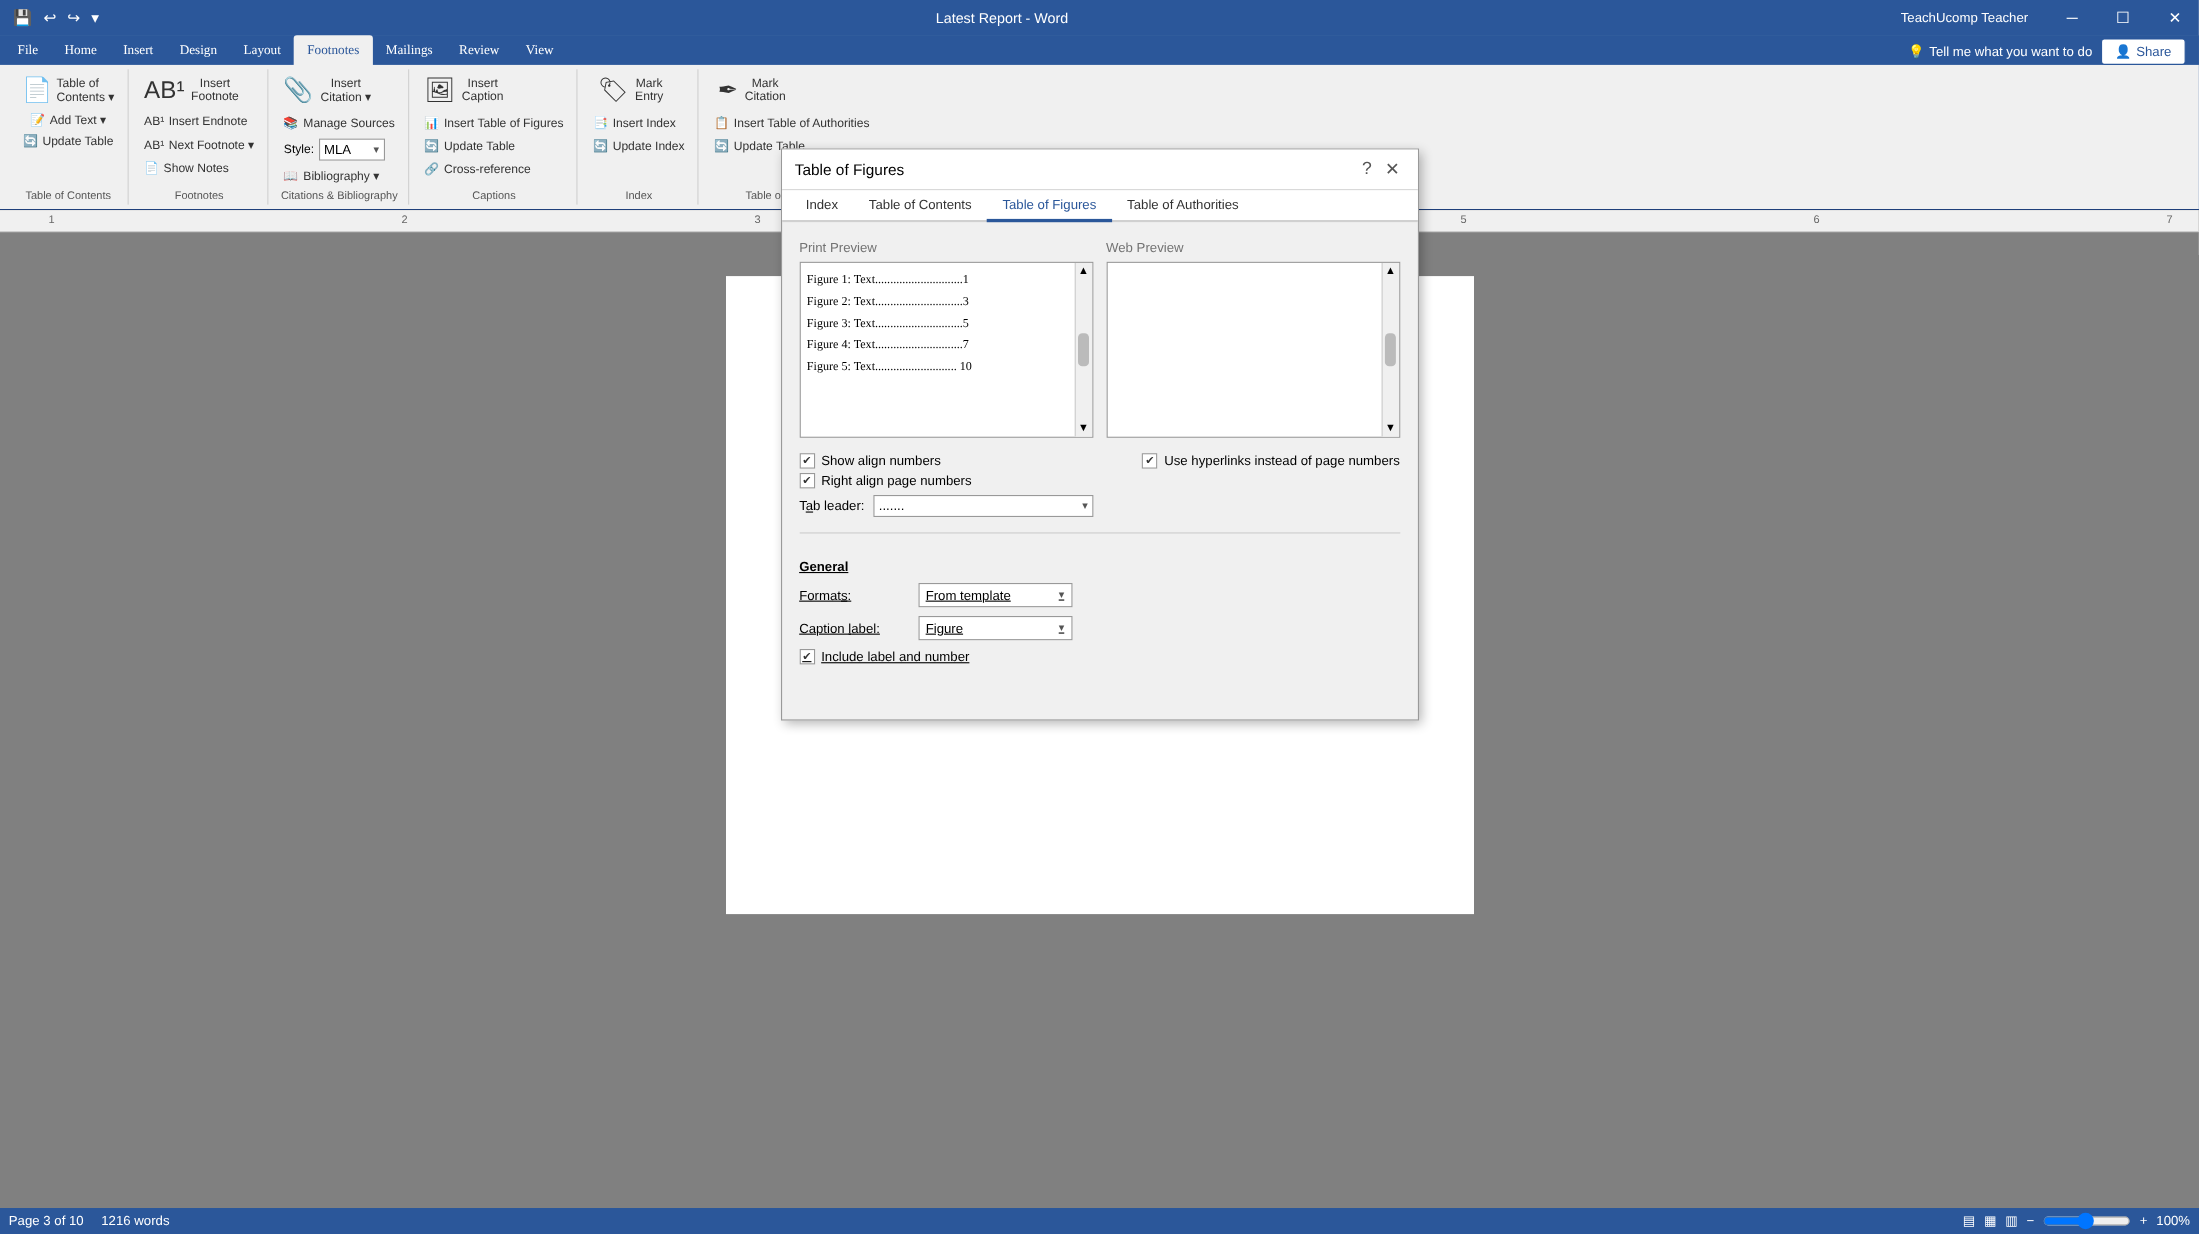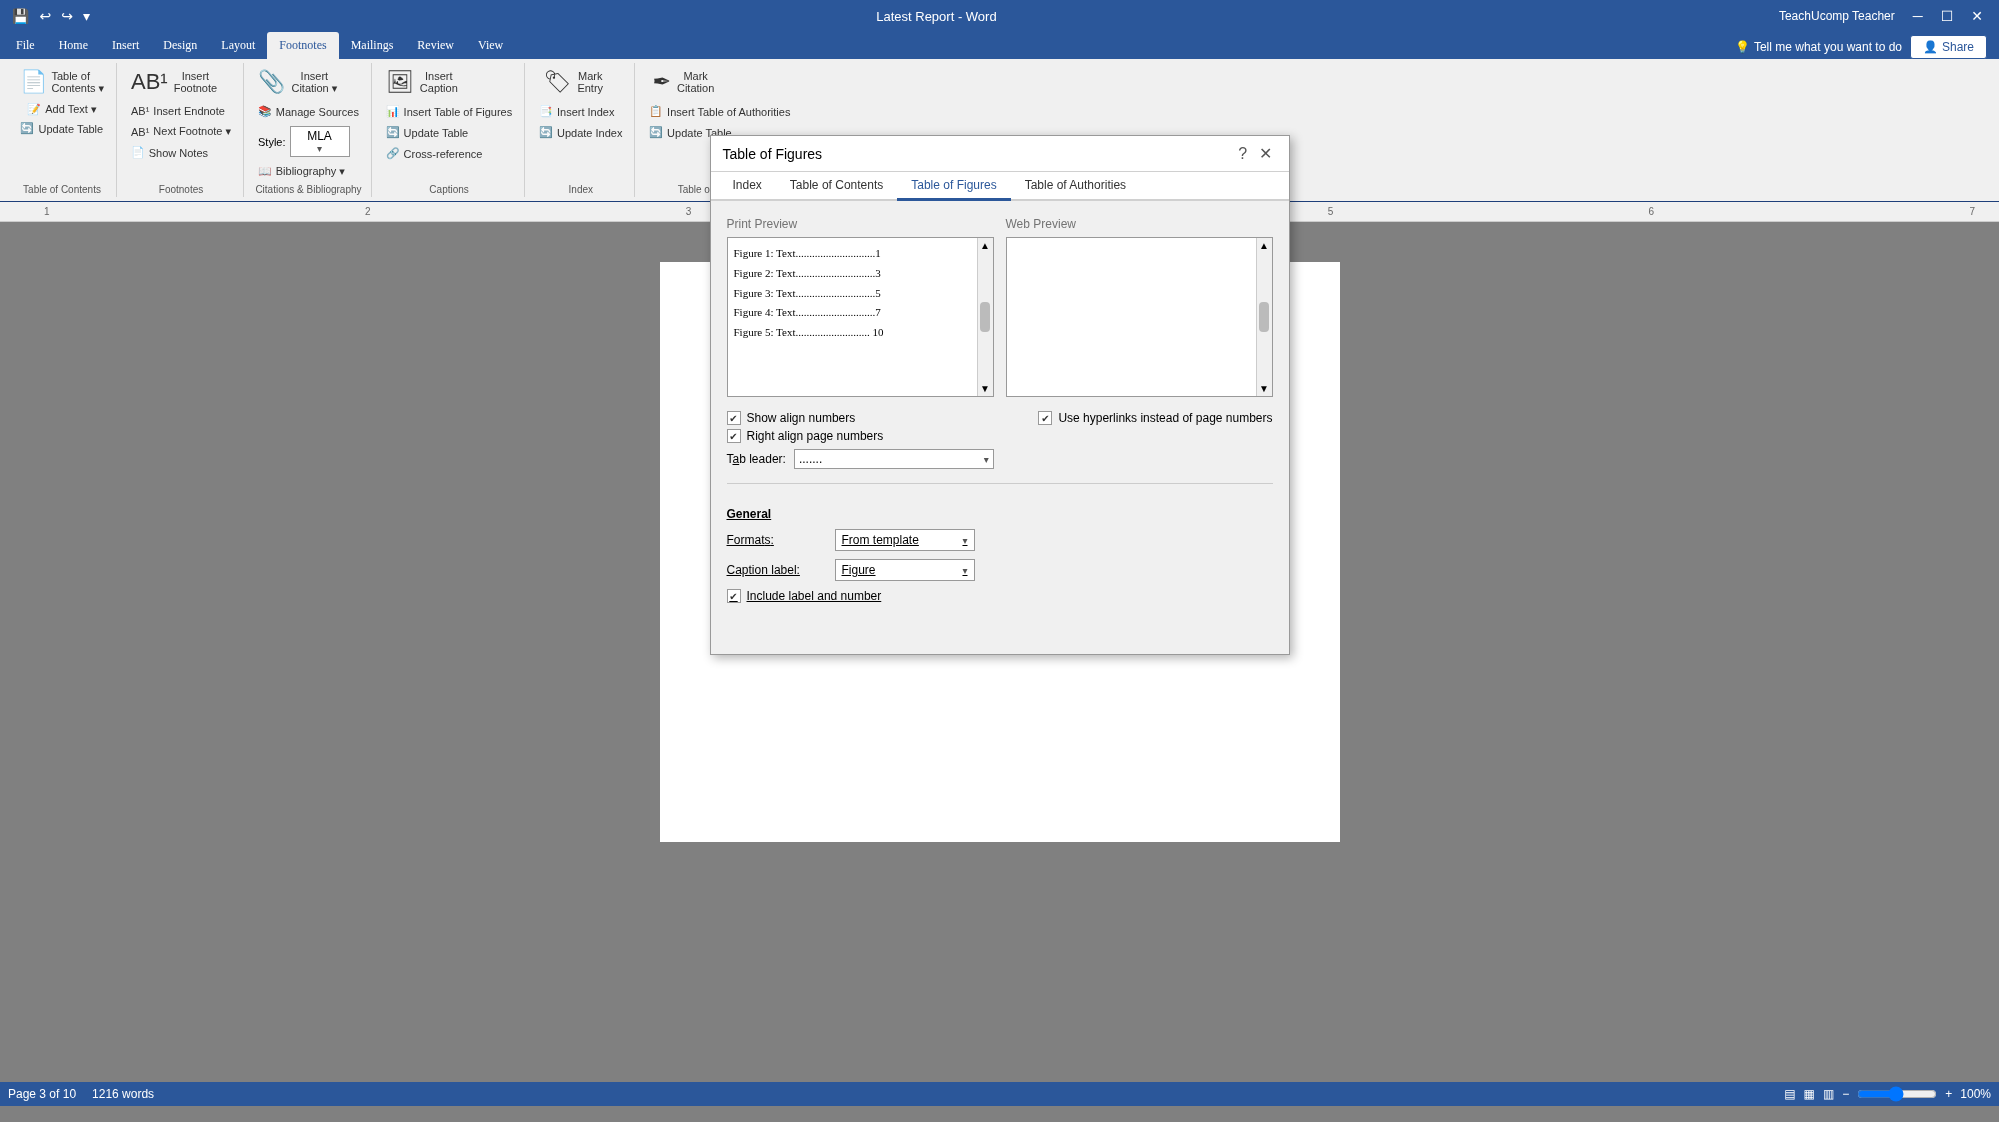--- a/index.html
+++ b/index.html
@@ -11,21 +11,21 @@
       color: white;
       height: 32px;
       display: flex;
       align-items: center;
       justify-content: space-between;
       padding: 0 8px;
       user-select: none;
     }
     .title-bar-left { display: flex; align-items: center; gap: 6px; }
     .title-bar-title { flex: 1; text-align: center; font-size: 13px; color: white; }
-    .title-bar-right { display: flex; align-items: center; gap: 2px; }
+    .title-bar-right { display: flex; align-items: center; gap: 19px; }
     .title-bar-btn { color: white; font-size: 14px; padding: 2px 8px; cursor: pointer; background: none; border: none; }
 
     
     .qat { display: flex; align-items: center; gap: 2px; }
     .qat-btn { color: white; font-size: 14px; padding: 2px 4px; cursor: pointer; background: none; border: none; }
 
     
     .ribbon { background: #2b579a; border-bottom: 1px solid #1e3f7a; }
     .ribbon-tabs { display: flex; align-items: flex-end; padding: 0 4px; background: #2b579a; }
     .ribbon-tab {
@@ -255,21 +255,21 @@
       <div class="ribbon-group-content" style="flex-direction:column;">
         <button class="ribbon-btn" style="flex-direction:row; align-items:center; gap:6px; min-width:80px;">
           <span style="font-size:22px;">📎</span>
           <span style="font-size:11px;">Insert<br>Citation ▾</span>
         </button>
         <button class="ribbon-btn-small">
           <span>📚</span> Manage Sources
         </button>
         <div style="display:flex; align-items:center; gap:4px; padding:2px 6px; font-size:11px;">
           <span>Style:</span>
-          <div class="select-box" style="min-width:60px;flex-direction:column;">
+          <div class="select-box" style="min-width:60px;">
             <span>MLA</span>
             <span class="select-box-arrow">▾</span>
           </div>
         </div>
         <button class="ribbon-btn-small">
           <span>📖</span> Bibliography ▾
         </button>
       </div>
       <div class="ribbon-group-label">Citations &amp; Bibliography</div>
     </div>
@@ -457,21 +457,21 @@
       </div>
       <label class="checkbox-label" style="margin-top:4px;">
         <div class="cb-icon cb-checked">✔</div>
         <span>Include label and number</span>
       </label>
     </div>
 
   </div>
 </div>
 
-<div class="status-bar" style="position:fixed; bottom:16px; left:0; right:0;">
+<div class="status-bar" style="position:fixed; bottom:0; left:0; right:0;">
   <span>Page 3 of 10</span>
   <span>1216 words</span>
   <div class="status-bar-right">
     <span>▤</span>
     <span>▦</span>
     <span>▥</span>
     <span>−</span>
     <input type="range" min="10" max="200" value="100" style="width: 80px;">
     <span>+</span>
     <span>100%</span>

